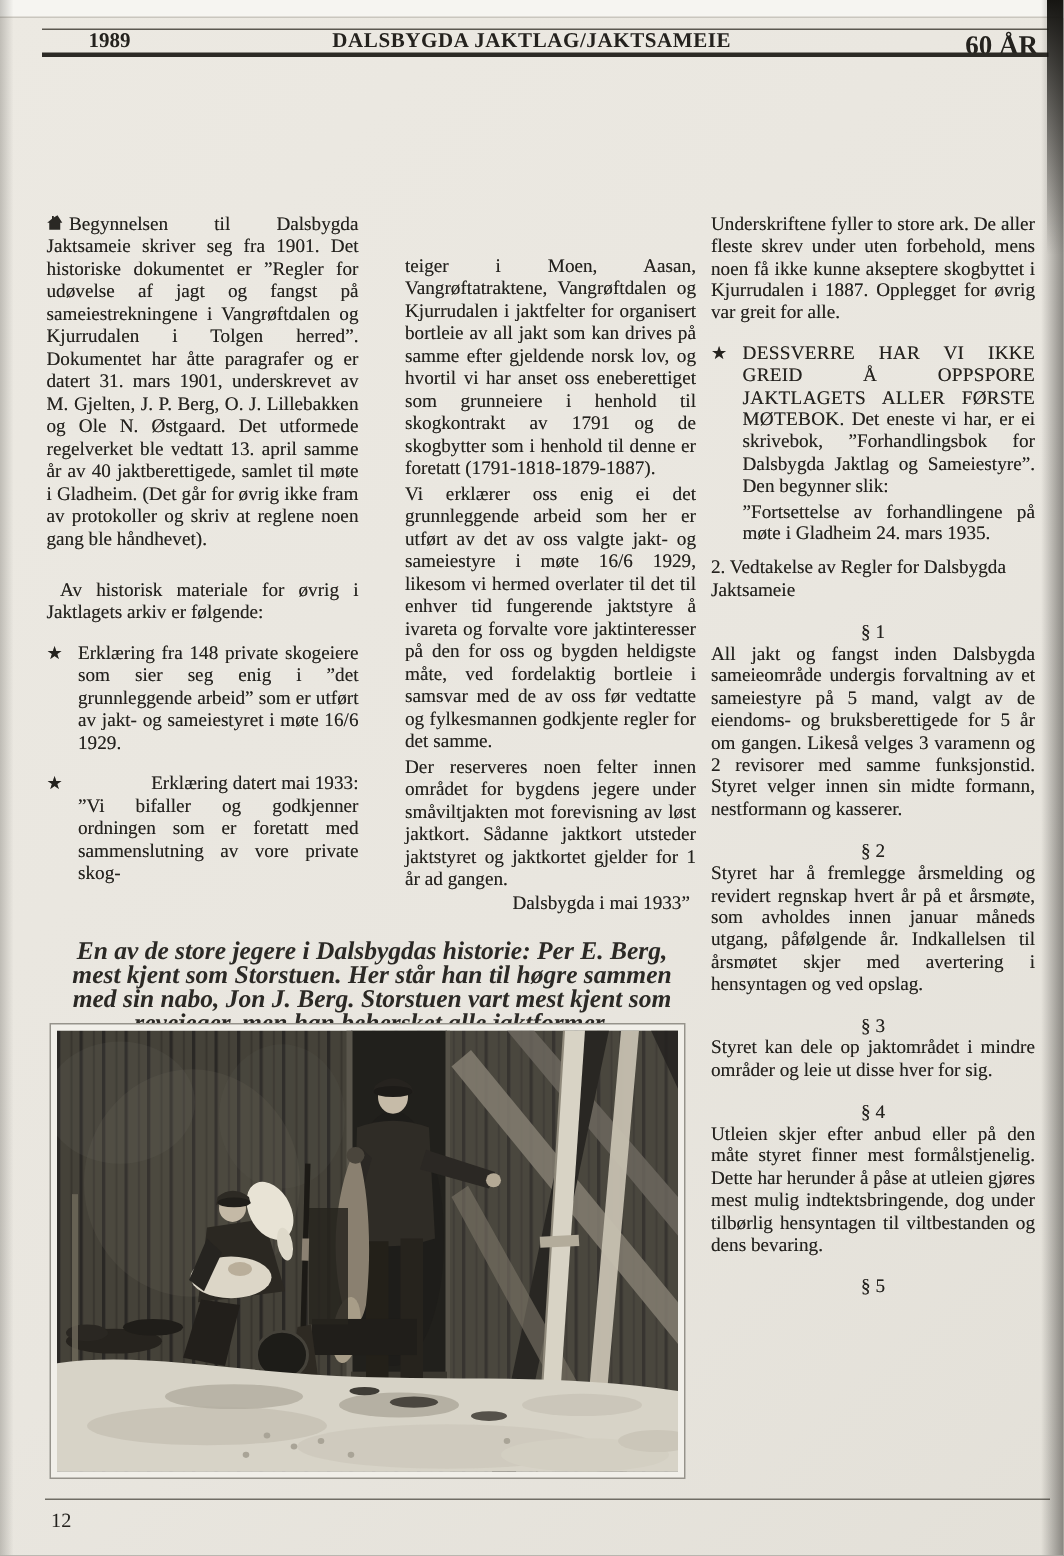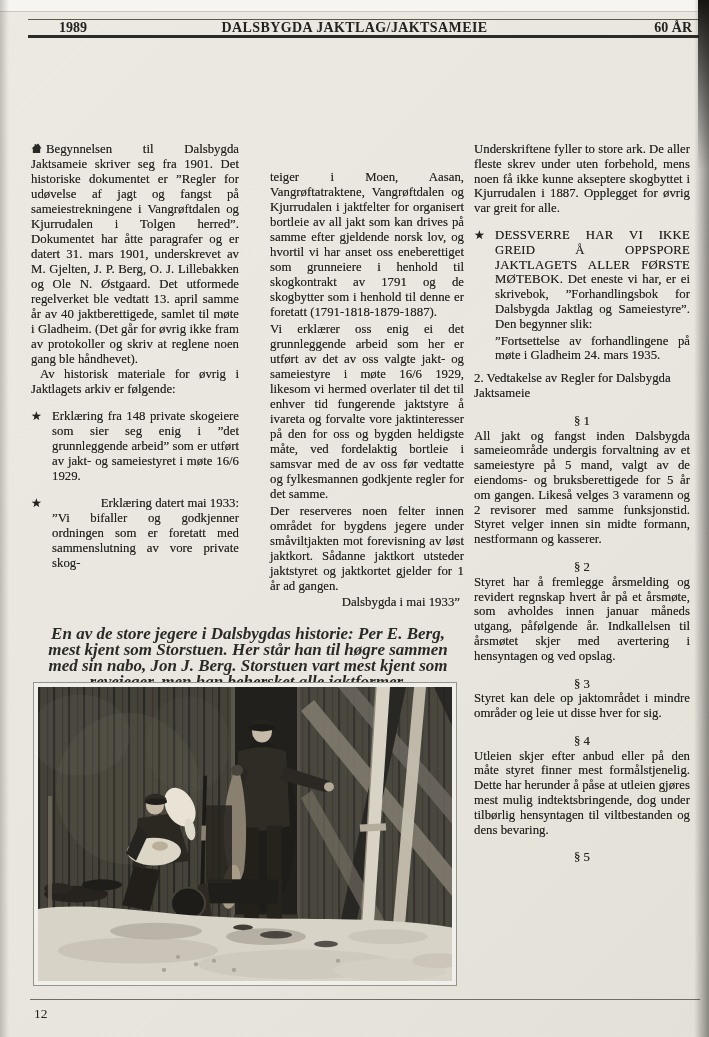--- a/index.html
+++ b/index.html
@@ -18,31 +18,31 @@
   .edge-right { position:absolute; top:0; right:0; width:15px; height:1037px;
     background:linear-gradient(to right, rgba(45,43,40,0), rgba(45,43,40,.50)); }
   .edge-right-top { position:absolute; top:0; right:0; width:11px; height:170px;
     background:linear-gradient(to bottom, #161512, rgba(22,21,18,0)); }
   
   .hdr-rule-thin  { position:absolute; left:28px; right:10px; top:19px; height:1px; background:#5a574f; }
   .hdr-rule-thick { position:absolute; left:28px; right:10px; top:35px; height:3px; background:#2c2a25; }
   .hdr-year  { position:absolute; left:31px;  top:20px; font-weight:bold; font-size:14px;margin-left:28px; }
   .hdr-title { position:absolute; left:0; right:0; top:20px; text-align:center;
     font-weight:bold; font-size:14px; letter-spacing:.4px; }
-  .hdr-anniv { position:absolute; right:17px; top:20px; font-weight:bold; font-size:14px; }
+  .hdr-anniv { position:absolute; right:17px; top:20px; font-weight:bold; font-size:18px; }
   
   .masthead { position:absolute; left:26px; top:48px; width:678px; height:94px; filter:blur(.35px); }
   
   .col { position:absolute; top:142px; font-size:12.8px; line-height:15px;
     text-align:justify; text-shadow:0 0 .3px rgba(40,38,34,.55); }
   #col1 { left:31px;  width:208px; }
   #col2 { left:260px; width:204px; padding-left:10px;margin-top:28px; }
   #col3 { left:474px; width:216px; line-height:14.8px; }
   .orn { display:inline-block; margin-right:4px; transform:translateY(1px); }
-  .p2 { margin-top:0; text-indent:9px; }
+  .p2 { margin-top:19px; text-indent:9px; }
   .bullet { position:relative; padding-left:21px; margin-top:12px; }
   .bullet .star { position:absolute; left:0; top:0; font-size:12px; }
   .quote-p { margin-top:2px; }
   .vedtak { margin-top:8px; text-align:left; }
   .schead { text-align:center; margin-top:13px; }
   .caps { letter-spacing:.2px; }
   .signoff { text-align:right; padding-right:4px; margin-top:1px; }
   .body-p { margin-top:2px; }
   
   .caption { position:absolute; left:36px; top:626px; width:424px; text-align:center;

